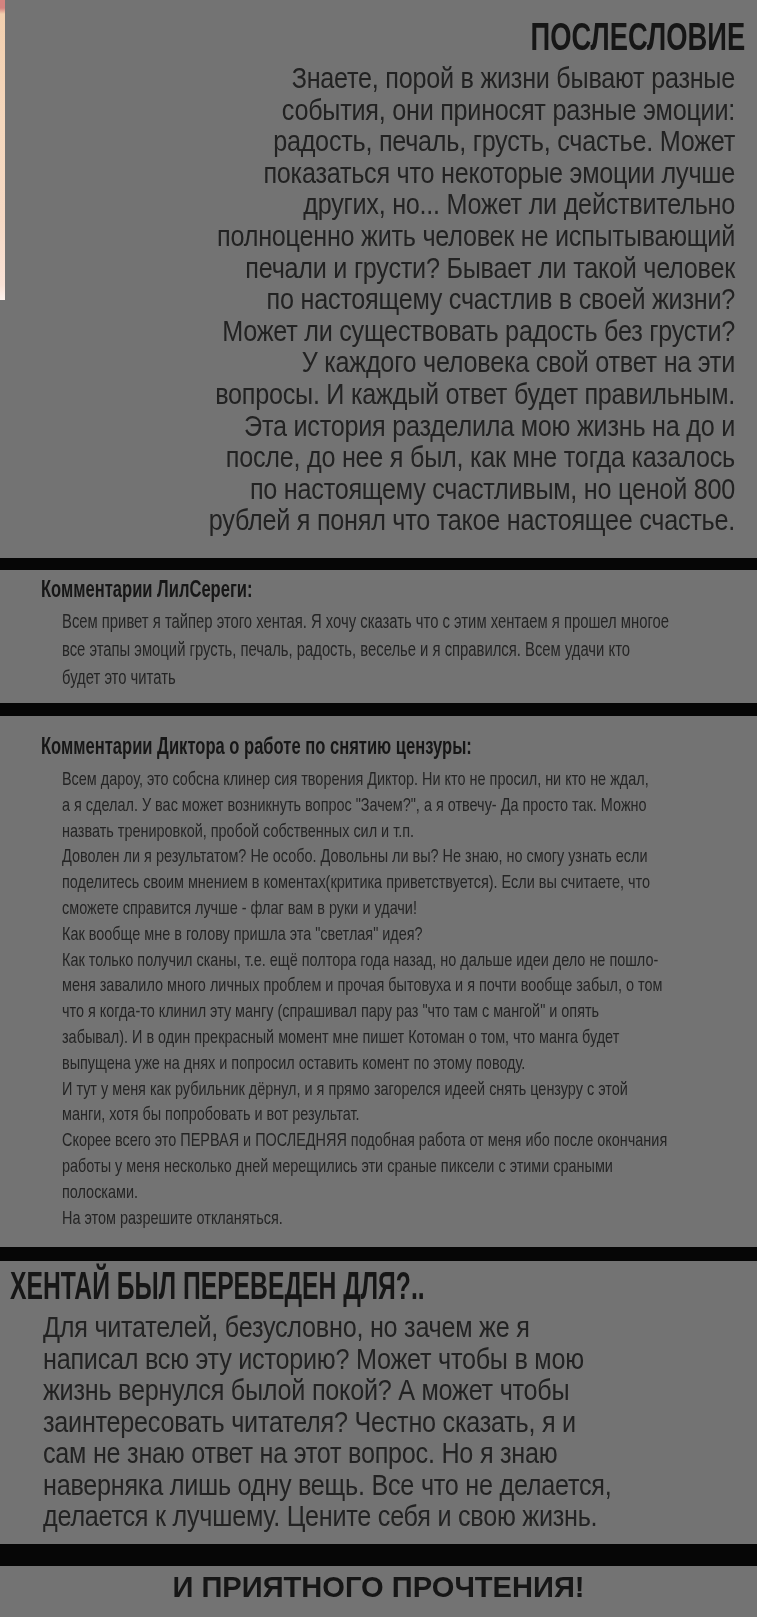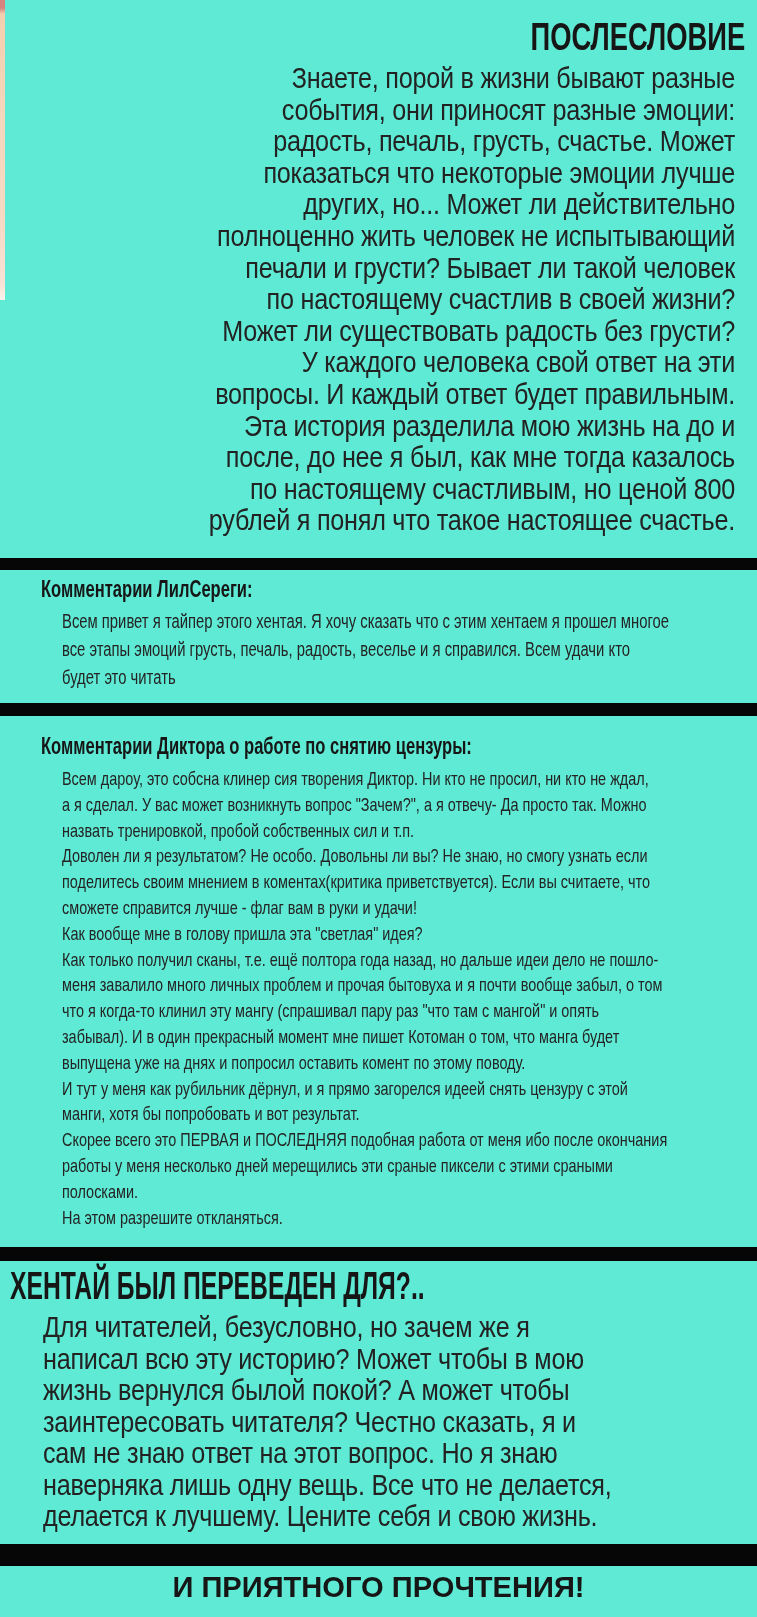--- a/index.html
+++ b/index.html
@@ -1,19 +1,19 @@
 <!DOCTYPE html>
 <html lang="ru"><head>
 <meta charset="utf-8">
 <style>
   html,body{margin:0;padding:0;background:#ffffff;}
   .page{
     position:relative;
     width:757px;height:1617px;
-    background:#5eead4;
+    background:#737373;
     overflow:hidden;
     font-family:"Liberation Sans","DejaVu Sans",sans-serif;
     color:#1c1c1c;
   }
   .edge-strip{
     position:absolute;left:0;top:0;width:5px;height:300px;
     background:linear-gradient(180deg,#d4837f 0px,#d4837f 8px,#f2cfae 14px,#f5d7bc 120px,#f6d9c4 220px,#f9e2d6 285px,#fdf3ee 300px);
   }
   .bar{position:absolute;left:0;width:757px;background:#060606;}
   #bar1{top:558px;height:12px;}

